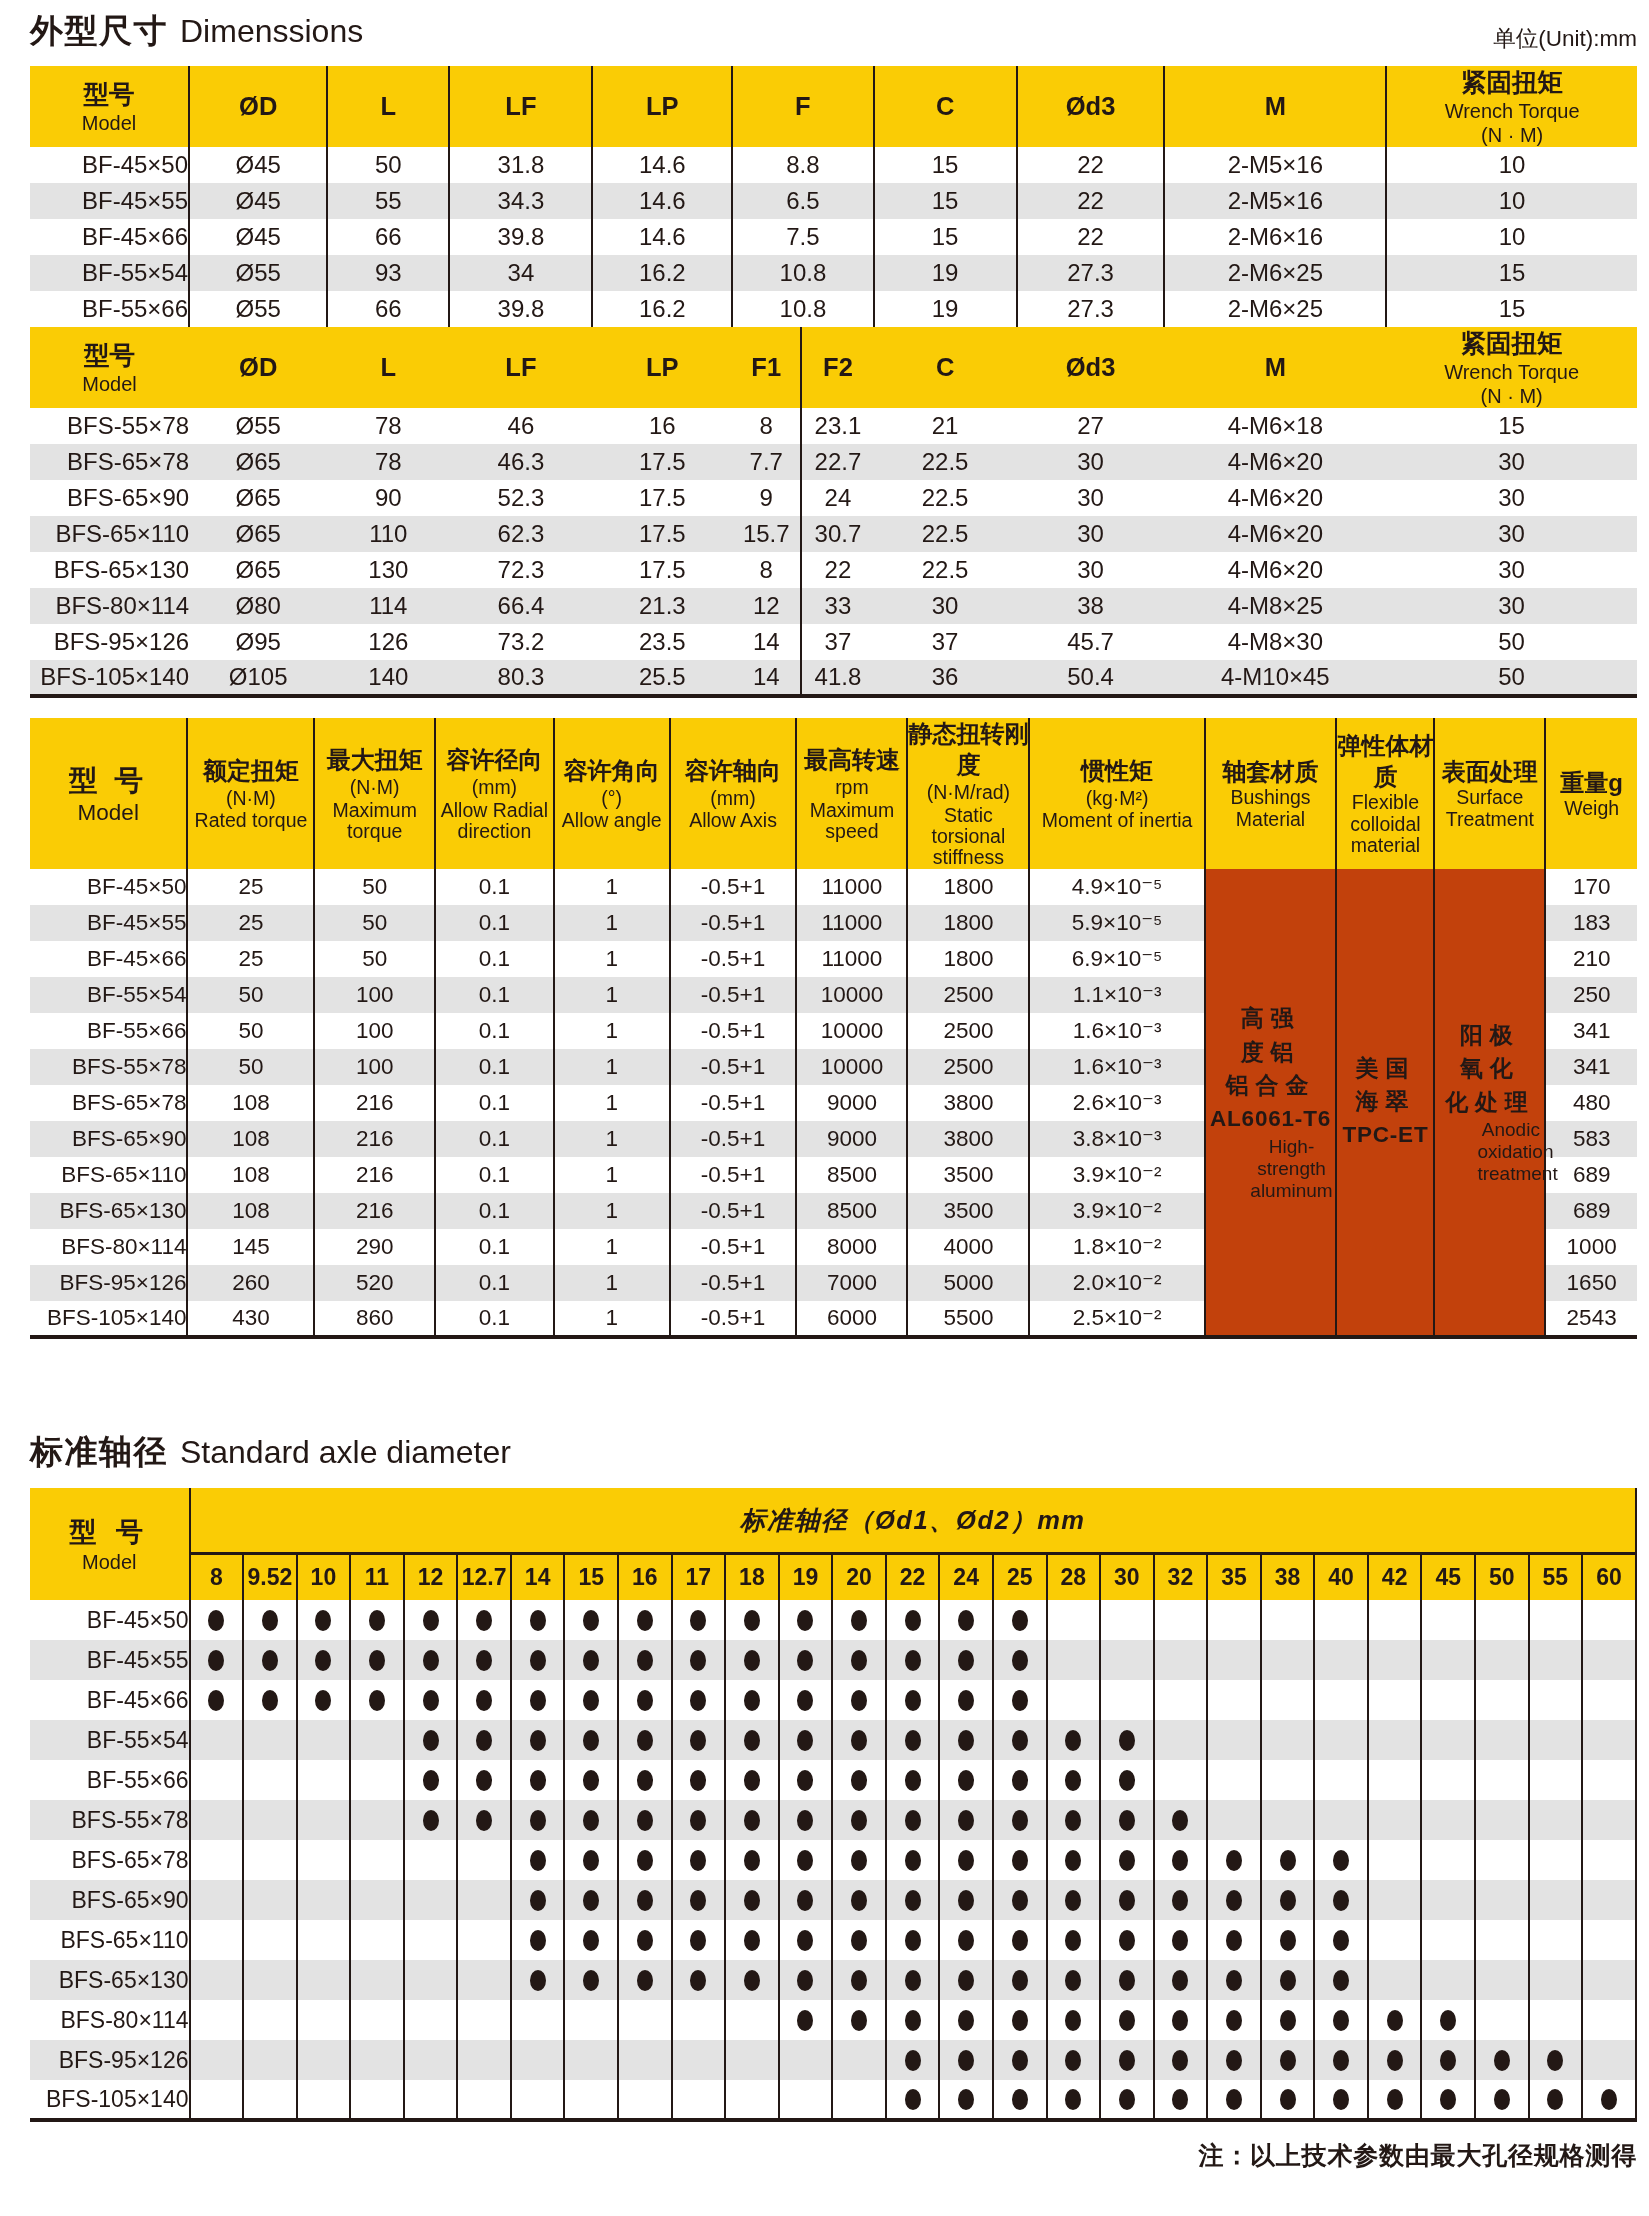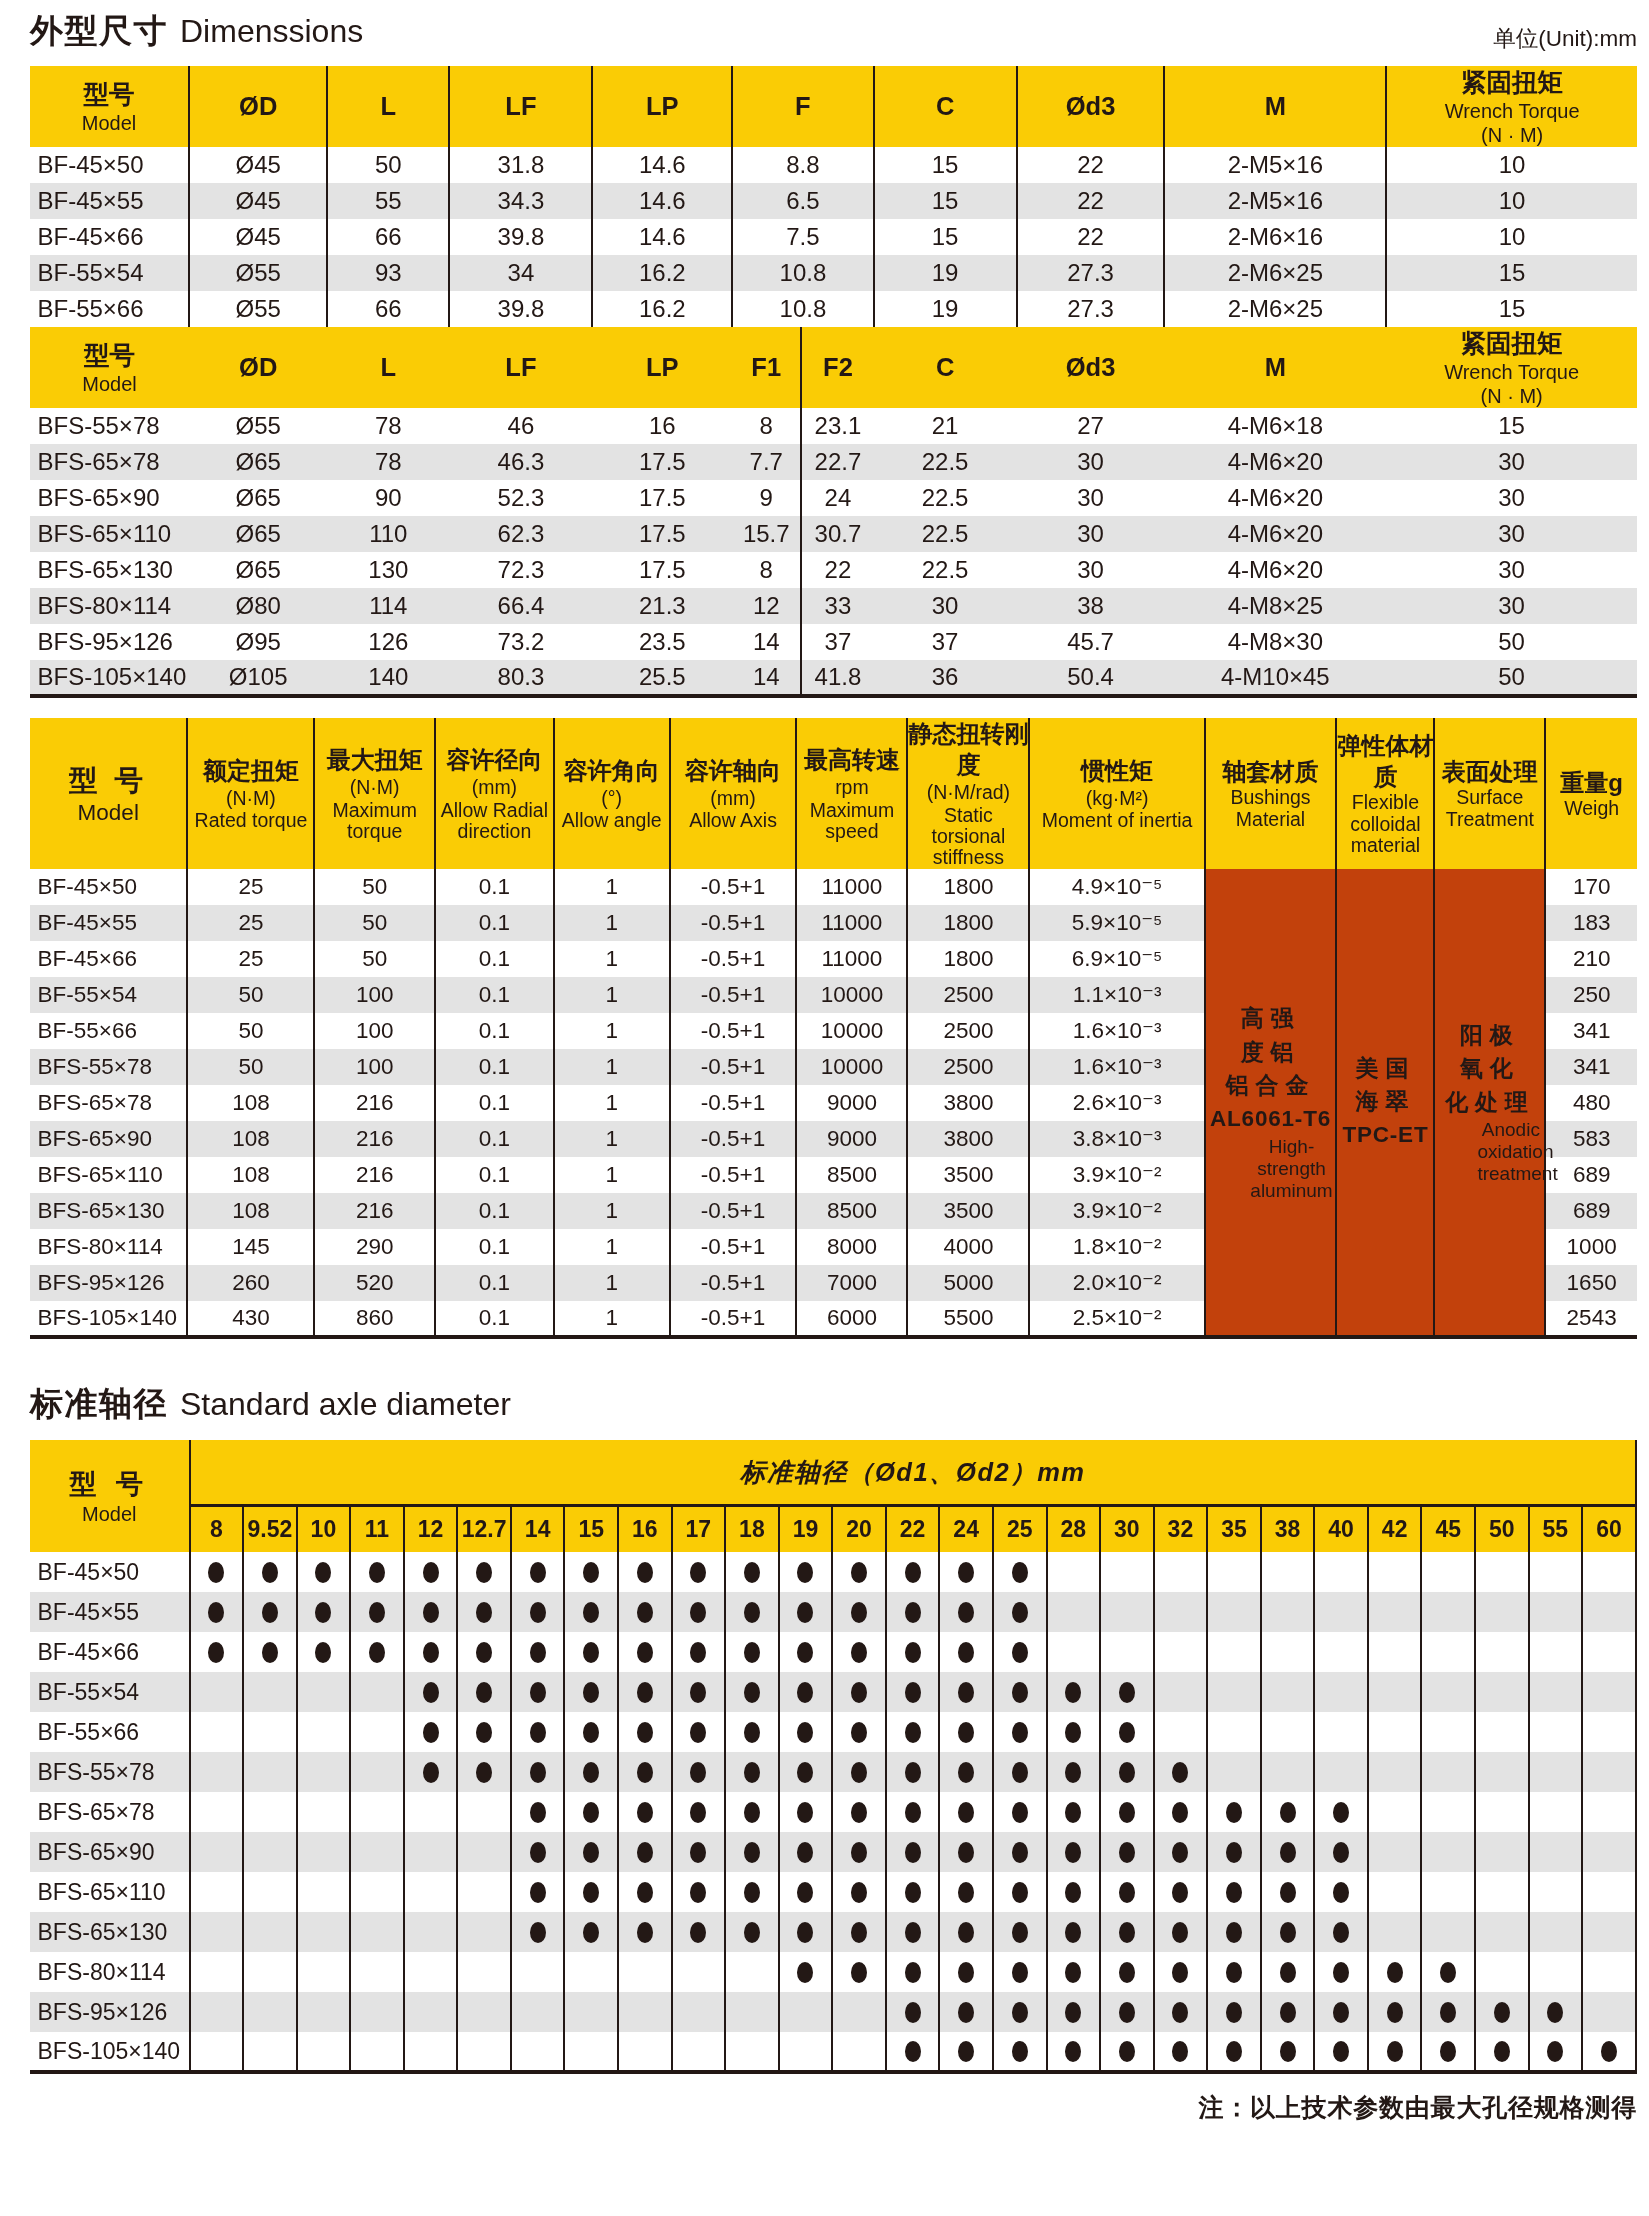--- a/index.html
+++ b/index.html
@@ -18,21 +18,21 @@
   .unit{font-size:22.5px;font-weight:500;}
 
   
   table{border-collapse:collapse;table-layout:fixed;width:1607px;border-bottom:4.5px solid #231815;}
   th,td{padding:0;text-align:center;vertical-align:middle;font-weight:normal;}
   .v{border-left:2.3px solid #231815;}
   .hd{background:#FACC05;}
   .hd .zh{font-size:25.5px;font-weight:bold;line-height:1.3;}
   .hd .en{font-size:20px;line-height:1.2;}
   tbody tr:nth-child(even){background:#E3E3E3;}
-  .mcell{text-align:left;padding-left:7.5px;font-size:23px;}
+  .mcell{text-align:right;padding-left:7.5px;font-size:23px;}
 
   
   .dim{margin-top:12px;}
   .dim thead tr{height:79px;}
   .dim tbody tr{height:36px;}
   .dim td{font-size:24px;}
 
   
   .spec{margin-top:19.5px;}
   .spec thead tr{height:144px;}
@@ -52,21 +52,21 @@
   .axle{margin-top:13.5px;border-right:2.3px solid #231815;}
   .axle tr.span-row{height:65px;}
   .axle tr.size-row{height:47px;}
   .axle tbody tr{height:40px;}
   .axle .spanhd{border-bottom:3px solid #231815;font-size:25.5px;font-weight:bold;letter-spacing:1.5px;font-style:italic;}
   .axle .size-row th{font-size:23px;font-weight:bold;}
   .axle .hd .zh{font-size:27px;letter-spacing:6px;}
   .dot{display:inline-block;width:16px;height:21px;border-radius:50%;background:#231815;vertical-align:middle;}
 
   .gap-spec{margin-top:41px;}
-  .gap-axle{margin-top:43px;align-items:center;}
+  .gap-axle{margin-top:91px;align-items:center;}
   .note{text-align:right;font-size:25px;font-weight:bold;margin-top:16.5px;letter-spacing:0.8px;}
 </style>
 </head>
 <body>
 
 <div class="page">
 
   <div class="title-row">
     <div class="sec-title">
       <span class="zh">外型尺寸</span>

